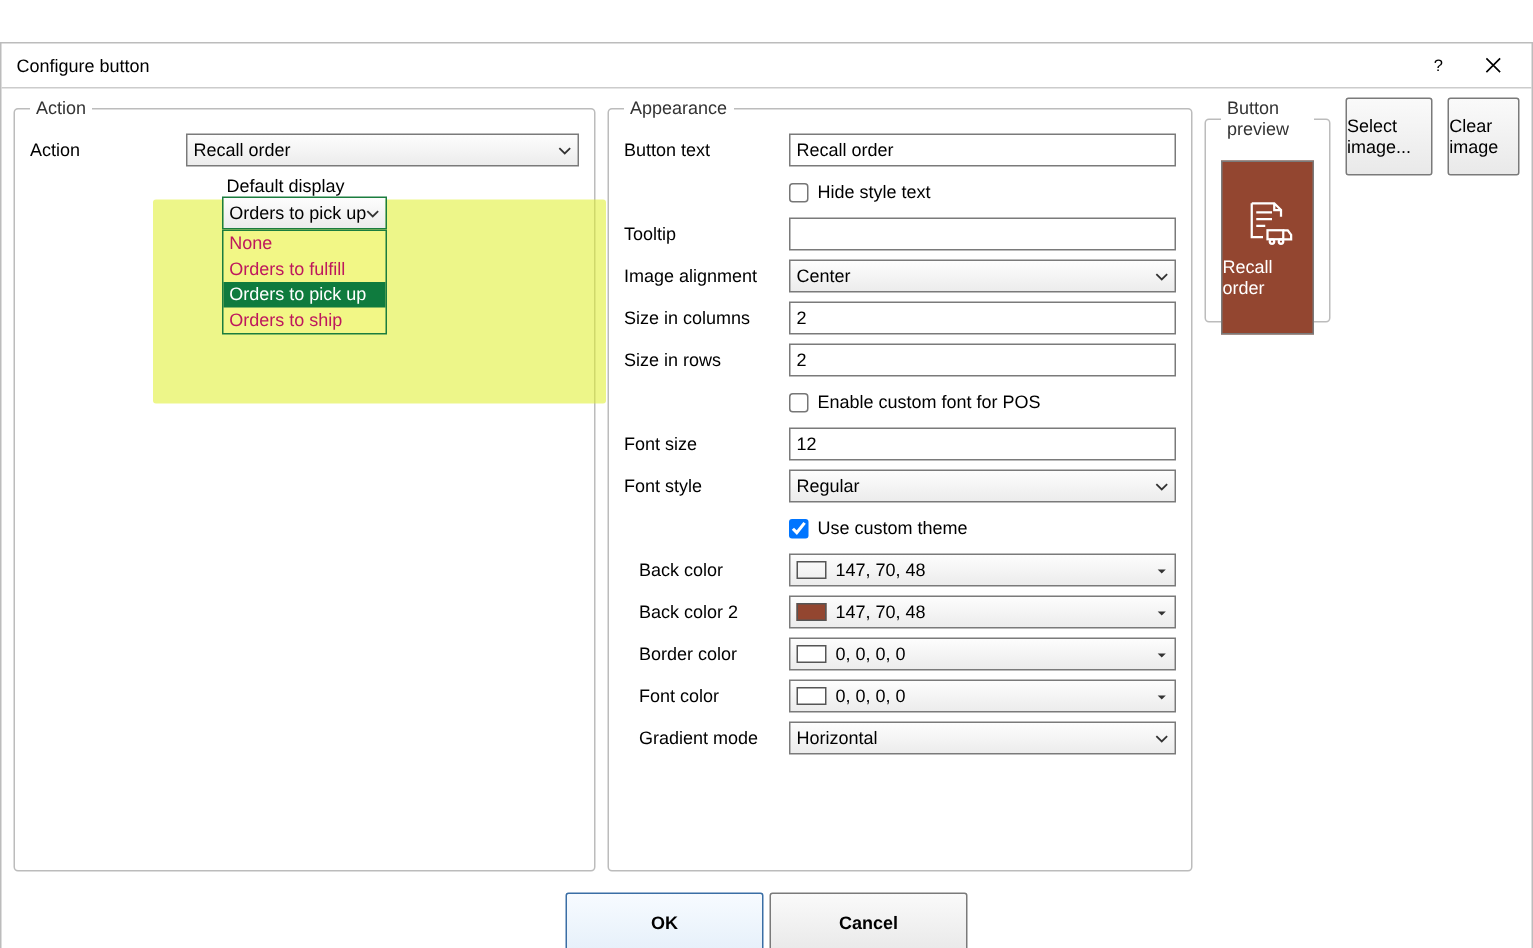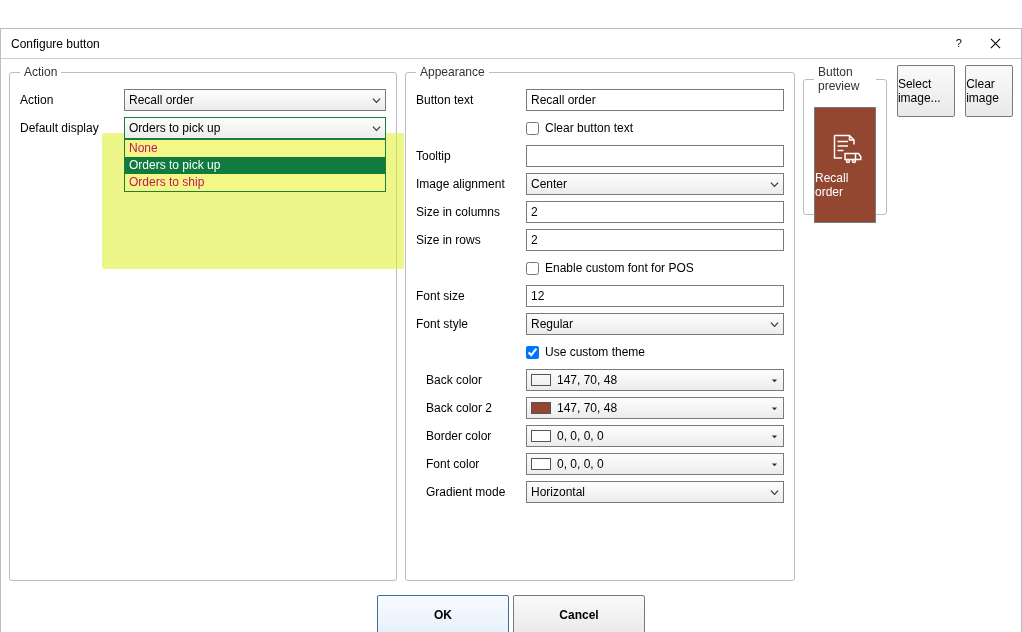--- a/index.html
+++ b/index.html
@@ -47,21 +47,21 @@
     left: 92px;  
     top: 54px;
     width: 302px;
     height: 136px;
     background: rgba(223, 238, 40, 0.55);
     z-index: 10;
     pointer-events: none;
     border-radius: 2px;
   }
   
-  .col-action .formrow.display { position: relative; z-index: 20; }
+  .col-action .formrow.display { position: relative; z-index: 20; flex-direction: column; }
   .col-action .formrow.action  { position: relative; z-index: 20; }
 
   .chk { display: flex; align-items: center; gap: 6px; }
   .chk input { width: 13px; height: 13px; margin: 0; }
 
   .colorpick .swatch { width: 20px; height: 12px; border: 1px solid #555; margin-right: 6px; }
   .colorpick .val { flex: 1; }
 
   .preview-box { height: 150px; }
   .preview-inner { margin-top: 4px; width: 100%; height: 116px; background: #934630; border: 1px solid #7a7a7a; display: flex; flex-direction: column; align-items: center; justify-content: center; color: #fff; }
@@ -121,40 +121,41 @@
             <div class="combo-head">
               <span>Orders to pick up</span>
               <span class="arrow">
                   <svg viewBox="0 0 10 10">
                     <path d="M1 3 L5 7 L9 3" stroke="#333" fill="none" stroke-width="1.3"></path>
                   </svg>
                 </span>
             </div>
             <div class="dropdown-list">
               <div class="opt">None</div>
+              <div class="opt">Orders to fulfill</div>
               <div class="opt selected">Orders to pick up</div>
               <div class="opt">Orders to ship</div>
             </div>
           </div>
         </div>
       </fieldset>
 
       <fieldset class="group col-appearance">
         <legend>Appearance</legend>
 
         <div class="formrow">
           <div class="lbl">Button text</div>
           <div class="ctrl"><input type="text" class="tb" value="Recall order" style=""></div>
         </div>
 
         <div class="formrow">
           <div class="lbl"></div>
           <div class="ctrl chk">
             <input type="checkbox" style="">
-            <span>Clear button text</span>
+            <span>Hide style text</span>
           </div>
         </div>
 
         <div class="formrow">
           <div class="lbl">Tooltip</div>
           <div class="ctrl"><input type="text" class="tb" value="" style=""></div>
         </div>
 
         <div class="formrow">
           <div class="lbl">Image alignment</div>

